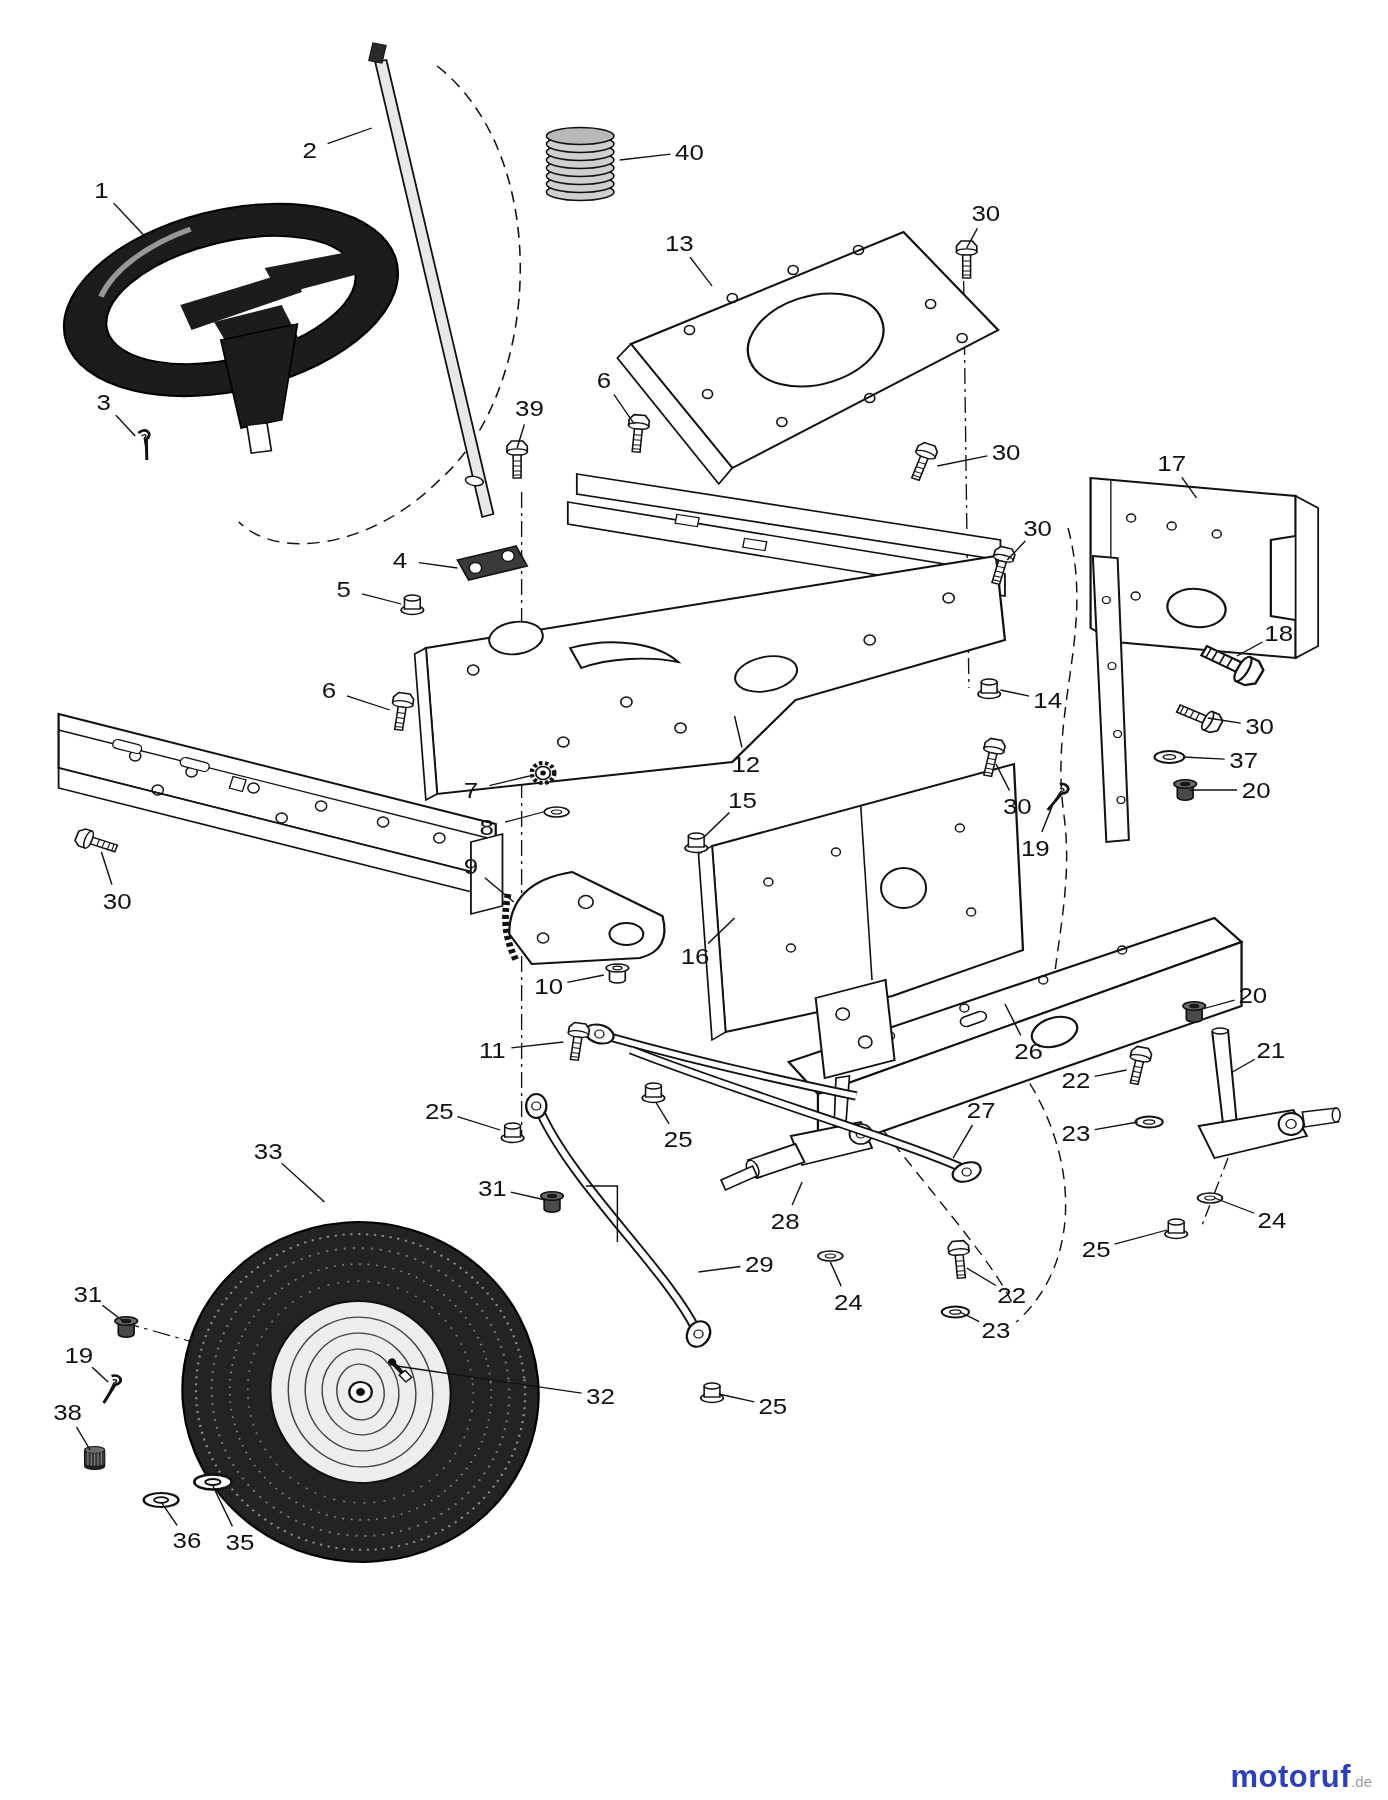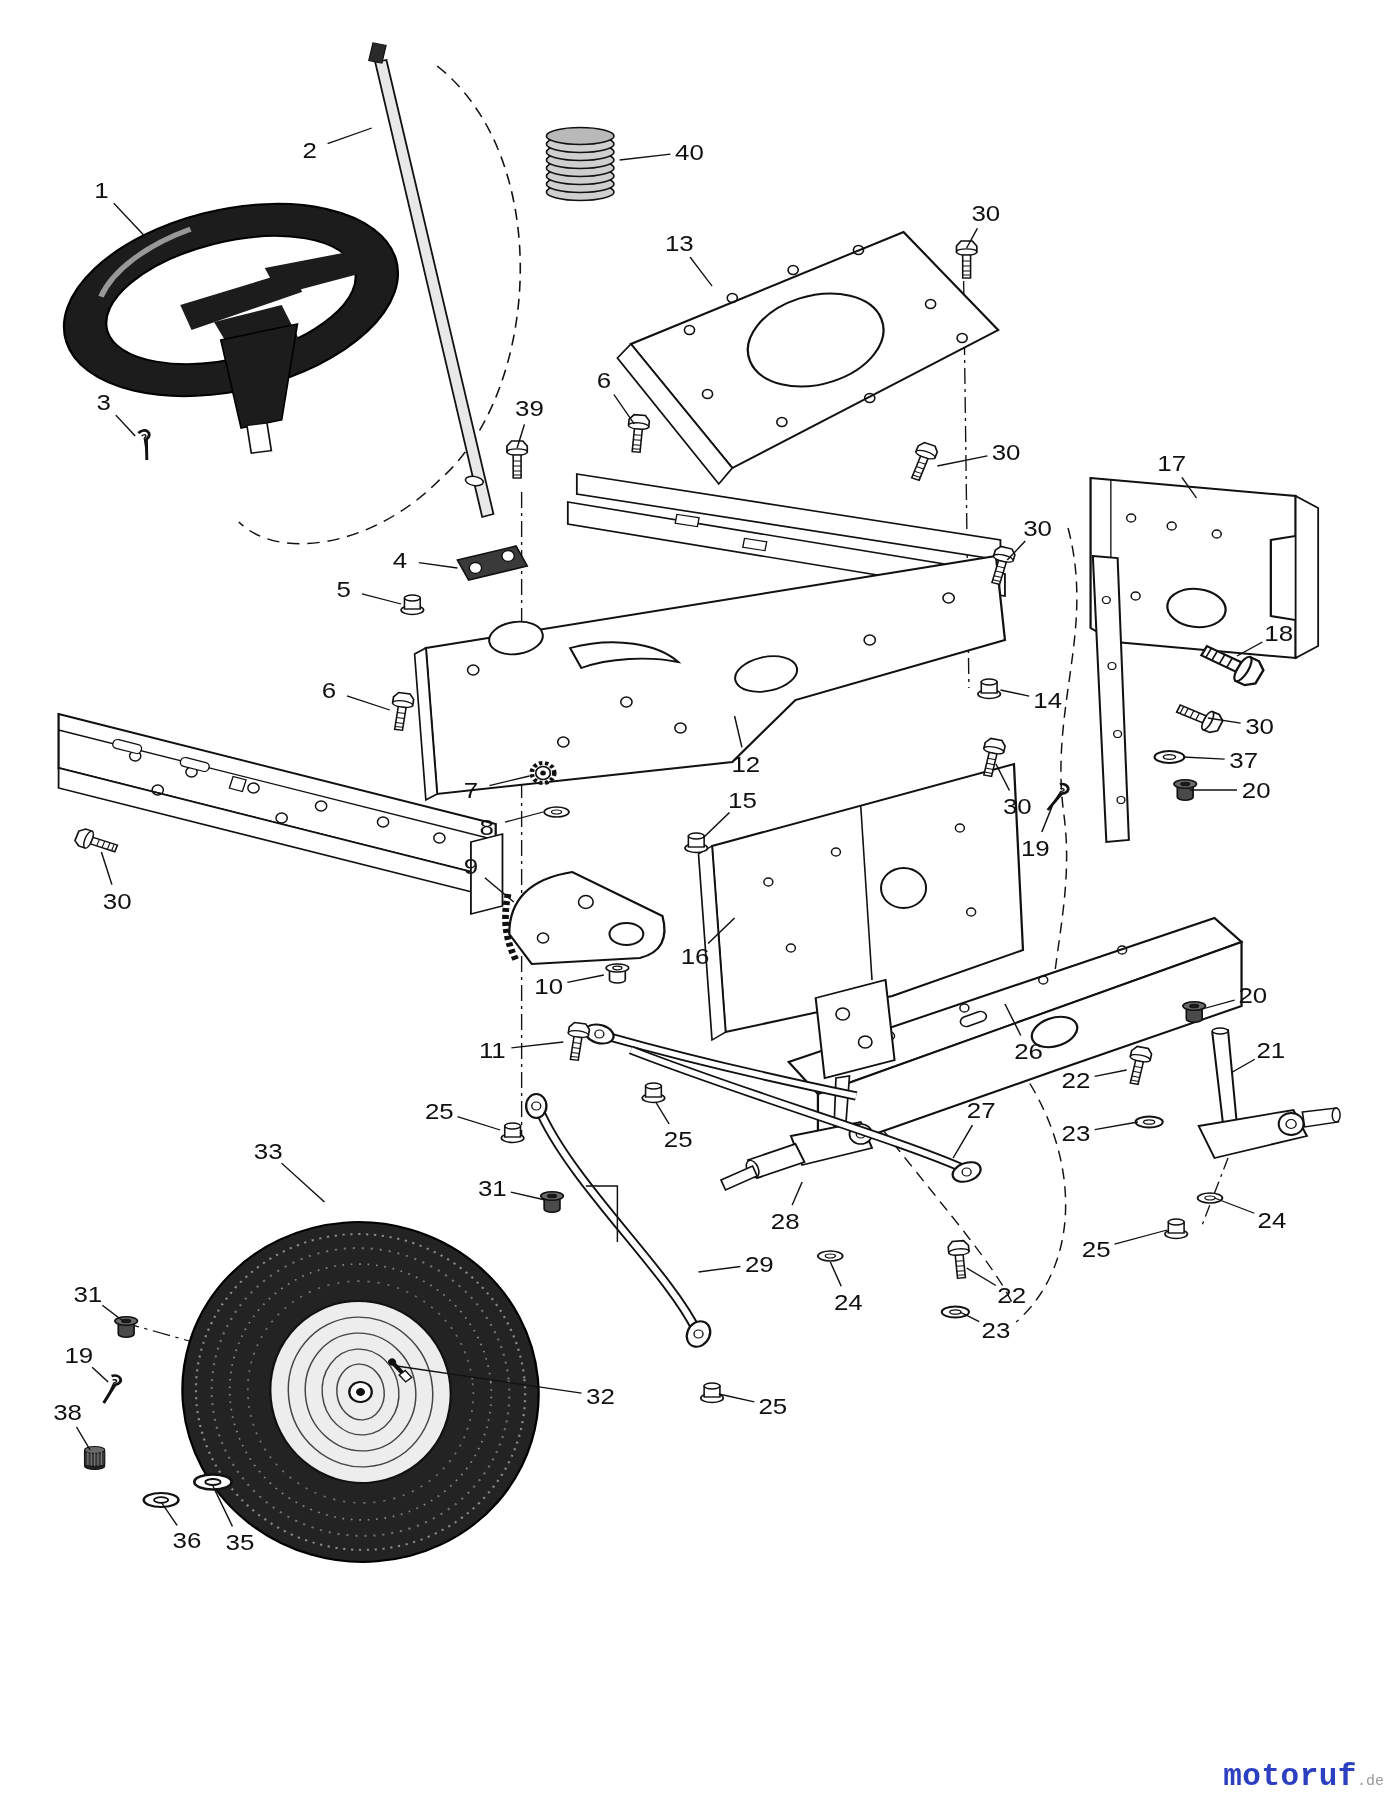--- a/index.html
+++ b/index.html
@@ -2,22 +2,22 @@
 <html><head>
 <meta charset="utf-8">
 <style>
   html,body{margin:0;padding:0;background:#ffffff;}
   .stage{position:relative;width:1388px;height:1800px;background:#fff;overflow:hidden;
          font-family:"Liberation Sans",sans-serif;}
   .stage svg{display:block;}
   .plabel{font-family:"Liberation Sans",sans-serif;font-size:23px;fill:#111;
           text-anchor:middle;dominant-baseline:central;}
   .leader{stroke:#111;stroke-width:1.3;}
-  .watermark{position:absolute;right:4px;bottom:8px;
-             font-family:Liberation Mono, monospace;font-weight:700;line-height:1;text-align:center;}
+  .watermark{position:absolute;right:16px;bottom:8px;
+             font-family:Liberation Sans, sans-serif;font-weight:700;line-height:1;text-align:center;}
   .watermark .brand{font-size:31px;color:#2b3fc0;letter-spacing:.5px;}
   .watermark .dom{font-size:15px;color:#9a9a9a;font-weight:400;}
 </style>
 </head>
 <body>
 
 <div class="stage">
 
 <svg id="diagram-svg" viewBox="0 0 1232 1800" width="1388" height="1800" preserveAspectRatio="none">
 

